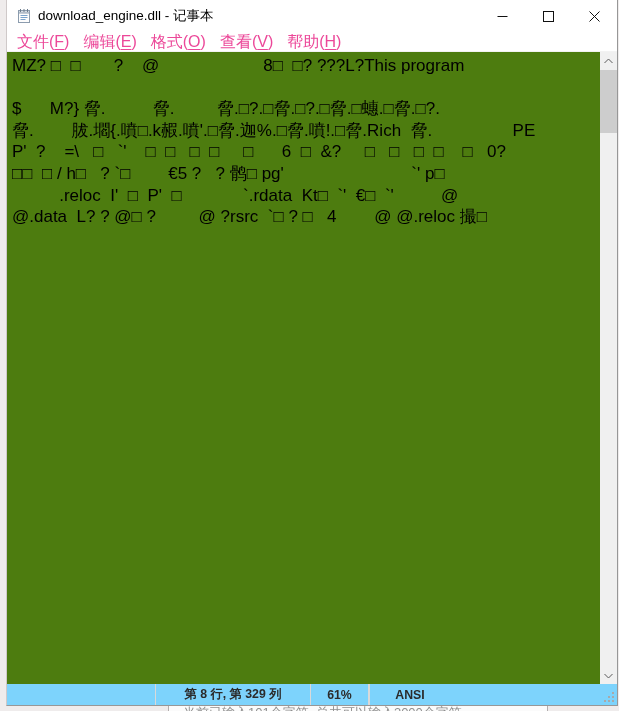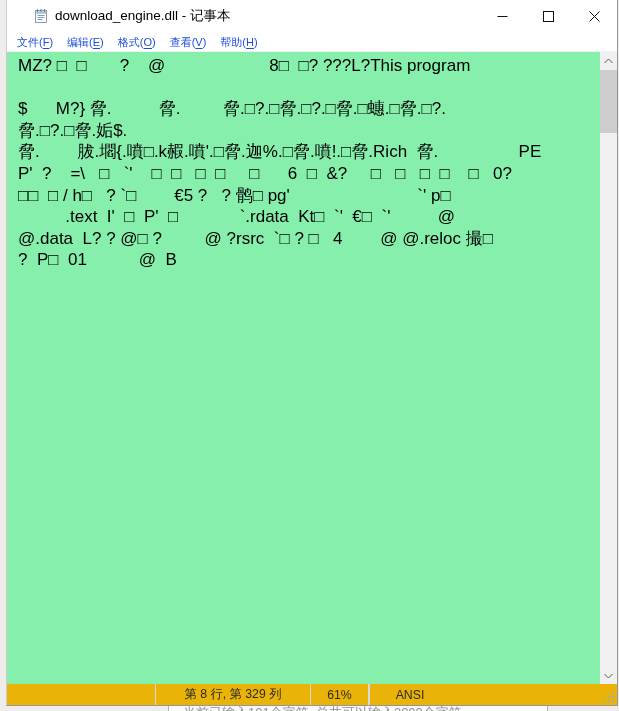--- a/index.html
+++ b/index.html
@@ -6,48 +6,48 @@
   html,body { width:619px; height:711px; overflow:hidden; }
   body { background:#efecec; font-family:"Liberation Sans","DejaVu Sans",sans-serif; position:relative; }
 
   .window {
     position:absolute; left:6px; top:0; width:612px; height:706px;
     background:#fff; border-left:1px solid #cfc9c9;
     border-right:1px solid #979797; border-bottom:1px solid #979797;
   }
 
   
-  .titlebar { height:32px; display:flex; align-items:center; padding-left:26px; background:#fff; }
+  .titlebar { height:32px; display:flex; align-items:center; padding-left:9px; background:#fff; }
   .app-icon { width:16px; height:16px; margin-right:6px; flex:0 0 auto; }
   .title-text { font-size:13.5px; color:#000; white-space:nowrap; }
   .controls { margin-left:auto; display:flex; height:32px; }
   .ctrl-btn { width:46px; height:32px; display:flex; align-items:center; justify-content:center; background:#fff; border:none; cursor:default; }
   .ctrl-btn svg { display:block; }
 
   
   .menubar { height:20px; display:flex; align-items:center; padding-left:3px; background:#fff; border-bottom:1px solid #f2f2f2; }
-  .menu-item { font-size:11px; color:#1d4ed8; padding:0 7px; height:20px; line-height:20px; }
+  .menu-item { font-size:16px; color:#ec4899; padding:0 7px; height:20px; line-height:20px; }
   .menu-key { text-decoration:underline; text-underline-offset:2px; }
 
   
   .editor {
     position:absolute; top:52px; left:0; width:593px; height:632px;
-    background:#86efac; overflow:hidden; padding:3px 0 0 11px;
+    background:#4d7c0f; overflow:hidden; padding:3px 0 0 5px;
   }
   .line { white-space:pre; font-size:17px; line-height:21.6px; height:21.6px; color:#000; }
 
   
   .scrollbar { position:absolute; top:52px; right:0; width:17px; height:632px; background:#f0f0f0; }
   .scroll-btn { position:absolute; left:0; width:17px; height:17px; display:flex; align-items:center; justify-content:center; background:#f0f0f0; }
   .scroll-up { top:0; }
   .scroll-down { bottom:0; }
   .scroll-thumb { position:absolute; left:0; top:18px; width:17px; height:63px; background:#cdcdcd; }
 
   
-  .statusbar { position:absolute; left:0; right:0; bottom:0; height:21px; background:#eab308; display:flex; align-items:stretch; font-size:12.3px; color:#2b2b2b; }
+  .statusbar { position:absolute; left:0; right:0; bottom:0; height:21px; background:#7dd3fc; display:flex; align-items:stretch; font-size:12.3px; color:#2b2b2b;font-weight:bold; }
   .status-cell { display:flex; align-items:center; justify-content:center; white-space:nowrap; }
   .cell-spacer { width:148px; }
   .cell-linecol { width:154px; }
   .cell-zoom { width:57px; }
   .cell-eol { width:111px; }
   .cell-enc { width:80px; }
   .cell-rest { flex:1; position:relative; }
   .status-sep { width:1px; background:#d9d9d9; margin:0; }
   .resize-grip { position:absolute; right:3px; bottom:3px; width:10px; height:10px; }
   .resize-grip i { position:absolute; width:2px; height:2px; background:#a9a9a9; }
@@ -102,27 +102,25 @@
     <span class="menu-item"><span>编辑(</span><span class="menu-key">E</span><span>)</span></span>
     <span class="menu-item"><span>格式(</span><span class="menu-key">O</span><span>)</span></span>
     <span class="menu-item"><span>查看(</span><span class="menu-key">V</span><span>)</span></span>
     <span class="menu-item"><span>帮助(</span><span class="menu-key">H</span><span>)</span></span>
   </div>
 
   <div class="editor">
     <div class="line">MZ? □  □       ?    @                      8□  □? ???L?This program</div>
     <div class="line"></div>
     <div class="line">$      M?} 脅.          脅.         脅.□?.□脅.□?.□脅.□蟪.□脅.□?.</div>
-    <div class="line">脅.□?.□脅.姤$.</div>
     <div class="line">脅.        胈.壛{.噴□.k赮.噴'.□脅.迦%.□脅.噴!.□脅.Rich  脅.                 PE</div>
     <div class="line">P'  ?    =\   □   `'    □  □   □  □     □      6  □  &amp;?     □   □   □  □    □   0?</div>
     <div class="line">□□  □ / h□   ? `□        €5 ?   ? 鹘□ pg'                           `' p□</div>
-    <div class="line">          .text  I'  □  P'  □             `.rdata  Kt□  `'  €□  `'          @</div>
+    <div class="line">          .reloc  I'  □  P'  □             `.rdata  Kt□  `'  €□  `'          @</div>
     <div class="line">@.data  L? ? @□ ?         @ ?rsrc  `□ ? □   4        @ @.reloc 撮□</div>
-    <div class="line">?  P□  01           @  B</div>
   </div>
 
   <div class="scrollbar">
     <div class="scroll-btn scroll-up">
       <svg width="9" height="6" viewBox="0 0 9 6">
           <polyline points="0.5,5 4.5,1 8.5,5" fill="none" stroke="#5a5a5a" stroke-width="1"></polyline>
         </svg>
     </div>
     <div class="scroll-thumb"></div>
     <div class="scroll-btn scroll-down">

